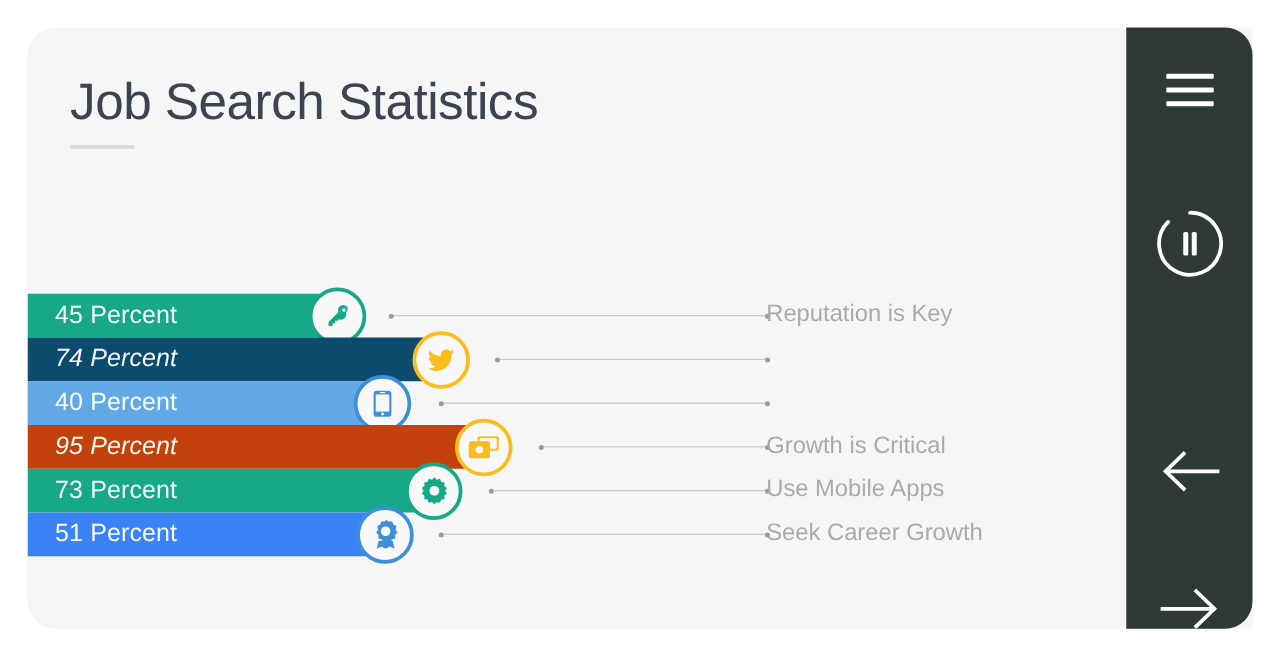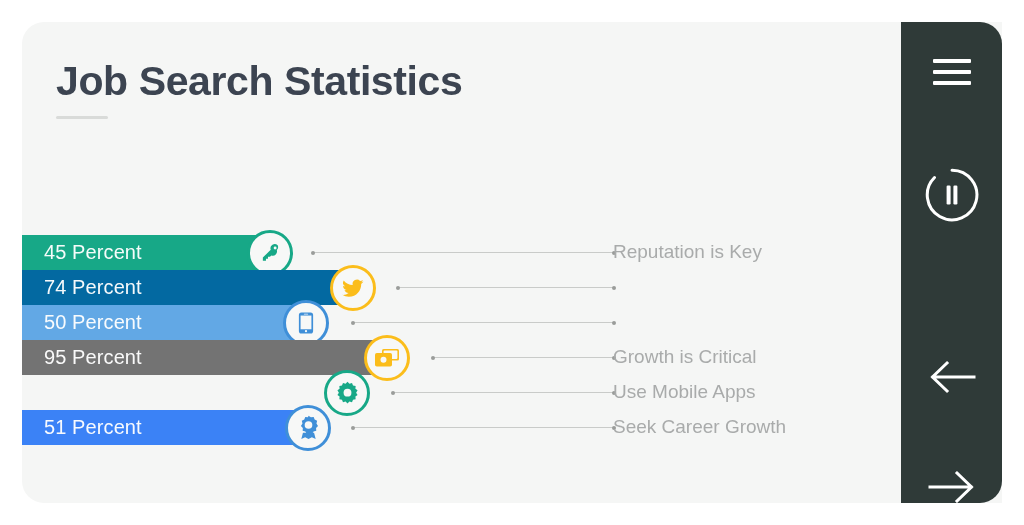--- a/index.html
+++ b/index.html
@@ -38,21 +38,21 @@
 
   
   #title-block {
     position: absolute;
     left: 34px;
     top: 36px;
   }
   #page-title {
     margin: 0;
     font-size: 41px;
-    font-weight: 700;
+    font-weight: 400;
     letter-spacing: -0.4px;
     color: #3c4451;
     white-space: nowrap;
   }
   #title-underline {
     margin-top: 11px;
     width: 52px;
     height: 3px;
     background: #d9dbd9;
     border-radius: 2px;
@@ -190,63 +190,66 @@
         <div class="stat-icon" style="left:225px;border-color:#17a887;">
           <svg width="22" height="22" viewBox="0 0 24 24" fill="#17a887">
             <path d="M20.4 3.6a4.6 4.6 0 0 0-7.6 4.8l-8.6 8.6v3.4h3.4v-2.2h2.2v-2.2h2.2l1.4-1.4a4.6 4.6 0 0 0 6.0-5.8 4.6 4.6 0 0 0 1.0-5.2zM17.6 8.2a1.6 1.6 0 1 1 0-3.2 1.6 1.6 0 0 1 0 3.2z"></path>
           </svg>
         </div>
         <div class="stat-connector" style="left:290px;width:303px;"></div>
         <div class="stat-label">Reputation is Key</div>
       </div>
 
       <div class="stat-row" style="top:35px;">
-        <div class="stat-bar" style="width:331px;background:#0369a1;">
+        <div class="stat-bar" style="width:331px;background:#0c4a6e;font-style:italic;">
           <span class="stat-value">74 Percent</span>
         </div>
         <div class="stat-icon" style="left:308px;border-color:#fbbd1b;">
           <svg width="24" height="24" viewBox="0 0 24 24" fill="#fbbd1b">
             <path d="M22.5 5.6c-.8.35-1.6.58-2.5.68a4.3 4.3 0 0 0 1.9-2.4c-.85.5-1.8.87-2.8 1.07a4.35 4.35 0 0 0-7.4 3.96A12.3 12.3 0 0 1 2.7 4.4a4.33 4.33 0 0 0 1.35 5.8c-.72-.02-1.4-.22-2-.55v.06a4.35 4.35 0 0 0 3.5 4.26c-.66.18-1.35.2-2.02.08a4.36 4.36 0 0 0 4.06 3.02 8.73 8.73 0 0 1-6.44 1.8 12.3 12.3 0 0 0 6.66 1.95c8 0 12.38-6.63 12.38-12.37l-.015-.56A8.8 8.8 0 0 0 22.5 5.6z"></path>
           </svg>
         </div>
         <div class="stat-connector" style="left:375px;width:218px;"></div>
       </div>
 
       <div class="stat-row" style="top:70px;">
         <div class="stat-bar" style="width:284px;background:#62a8e5;">
-          <span class="stat-value">50 Percent</span>
+          <span class="stat-value">40 Percent</span>
         </div>
         <div class="stat-icon" style="left:261px;border-color:#3f8fd8;">
           <svg width="20" height="22" viewBox="0 0 18 26" fill="#3f8fd8">
             <rect x="0.6" y="0.6" width="16.8" height="24.8" rx="3" ry="3" fill="#3f8fd8"></rect>
             <rect x="2.6" y="4.2" width="12.8" height="16.2" fill="#f7f8f7"></rect>
             <rect x="6.4" y="2.0" width="5.2" height="1.1" rx="0.55" fill="#f7f8f7"></rect>
             <circle cx="9" cy="22.7" r="1.35" fill="#f7f8f7"></circle>
           </svg>
         </div>
         <div class="stat-connector" style="left:330px;width:263px;"></div>
       </div>
 
       <div class="stat-row" style="top:105px;">
-        <div class="stat-bar" style="width:365px;background:#737373;">
+        <div class="stat-bar" style="width:365px;background:#c2410c;font-style:italic;">
           <span class="stat-value">95 Percent</span>
         </div>
         <div class="stat-icon" style="left:342px;border-color:#fbbd1b;">
           <svg width="26" height="20" viewBox="0 0 26 20" fill="#fbbd1b">
             <rect x="8" y="1" width="17" height="11.5" rx="1.6" fill="#fbbd1b"></rect>
             <rect x="9.6" y="2.6" width="13.8" height="8.3" rx="1" fill="#f7f8f7"></rect>
             <rect x="1" y="5" width="17" height="13.5" rx="1.8" fill="#fbbd1b"></rect>
             <circle cx="9.5" cy="11.7" r="3" fill="#f7f8f7"></circle>
           </svg>
         </div>
         <div class="stat-connector" style="left:410px;width:183px;"></div>
         <div class="stat-label">Growth is Critical</div>
       </div>
 
       <div class="stat-row" style="top:140px;">
+        <div class="stat-bar" style="width:325px;background:#17a887;">
+          <span class="stat-value">73 Percent</span>
+        </div>
         <div class="stat-icon" style="left:302px;border-color:#17a887;">
           <svg width="23" height="23" viewBox="0 0 24 24" fill="#17a887">
             <path d="M12 0.9l2.0 2.0 2.7-0.75 1.05 2.65 2.75 0.5-0.25 2.8 2.25 1.65-1.5 2.4 1.5 2.4-2.25 1.65 0.25 2.8-2.75 0.5-1.05 2.65L14 21.4 12 23.4l-2.0-2.0-2.7 0.75-1.05-2.65-2.75-0.5 0.25-2.8L1.5 14.55 3 12.15 1.5 9.75l2.25-1.65-0.25-2.8 2.75-0.5L7.3 2.15 10 2.9z"></path>
             <circle cx="12" cy="12.15" r="4.1" fill="#f7f8f7"></circle>
           </svg>
         </div>
         <div class="stat-connector" style="left:370px;width:223px;"></div>
         <div class="stat-label">Use Mobile Apps</div>
       </div>
 

